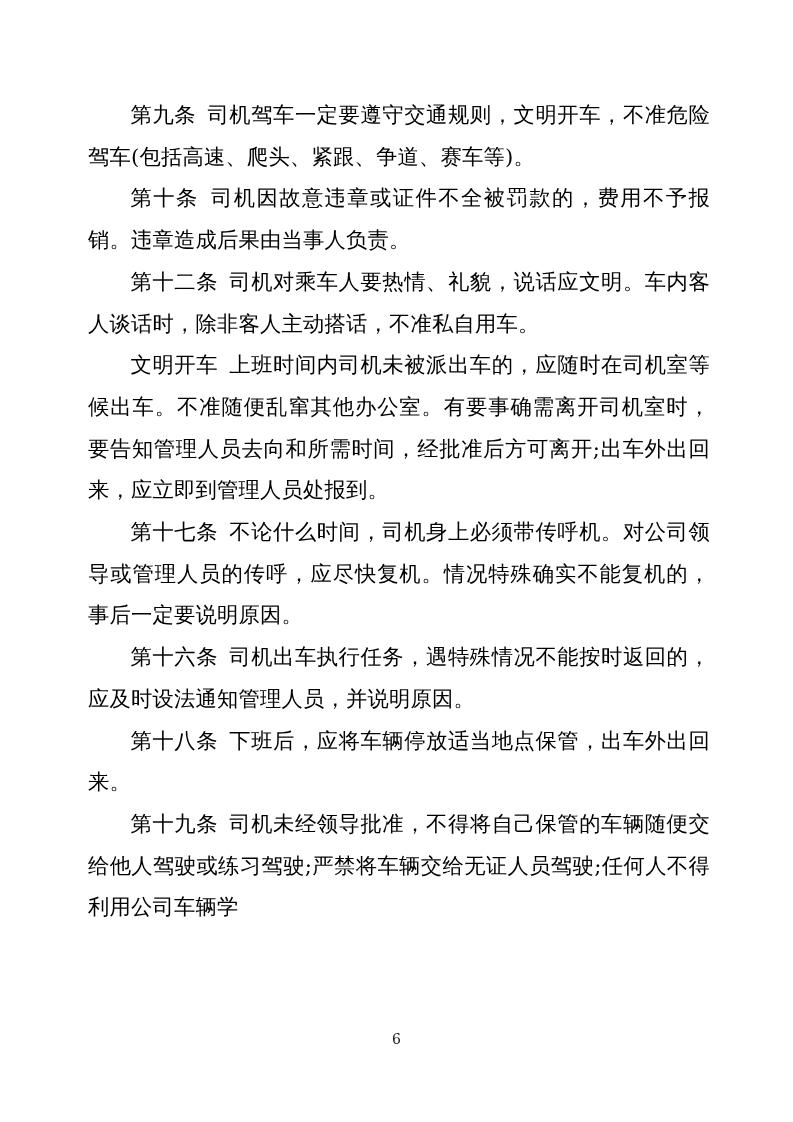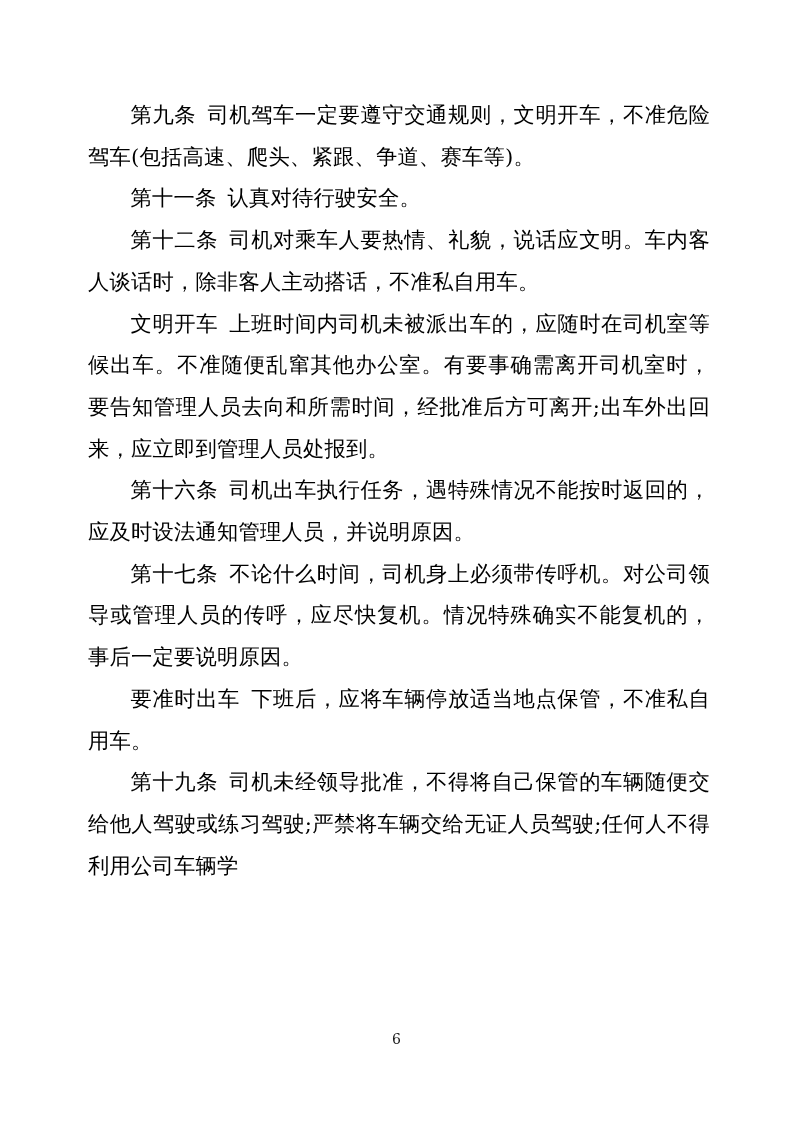--- a/index.html
+++ b/index.html
@@ -42,22 +42,22 @@
     line-height: 18px;
     color: #1a1a1a;
   }
 </style>
 </head>
 <body>
 
 <div class="page">
   <div class="content">
     <p class="para">第九条 司机驾车一定要遵守交通规则，文明开车，不准危险驾车(包括高速、爬头、紧跟、争道、赛车等)。</p>
-    <p class="para">第十一条 认真对待行驶安全。</p>
+    <p class="para">第十条 司机因故意违章或证件不全被罚款的，费用不予报销。违章造成后果由当事人负责。</p>
     <p class="para">第十二条 司机对乘车人要热情、礼貌，说话应文明。车内客人谈话时，除非客人主动搭话，不准私自用车。</p>
     <p class="para">文明开车 上班时间内司机未被派出车的，应随时在司机室等候出车。不准随便乱窜其他办公室。有要事确需离开司机室时，要告知管理人员去向和所需时间，经批准后方可离开;出车外出回来，应立即到管理人员处报到。</p>
+    <p class="para">第十七条 不论什么时间，司机身上必须带传呼机。对公司领导或管理人员的传呼，应尽快复机。情况特殊确实不能复机的，事后一定要说明原因。</p>
     <p class="para">第十六条 司机出车执行任务，遇特殊情况不能按时返回的，应及时设法通知管理人员，并说明原因。</p>
-    <p class="para">第十七条 不论什么时间，司机身上必须带传呼机。对公司领导或管理人员的传呼，应尽快复机。情况特殊确实不能复机的，事后一定要说明原因。</p>
-    <p class="para">要准时出车 下班后，应将车辆停放适当地点保管，不准私自用车。</p>
+    <p class="para">第十八条 下班后，应将车辆停放适当地点保管，出车外出回来。</p>
     <p class="para">第十九条 司机未经领导批准，不得将自己保管的车辆随便交给他人驾驶或练习驾驶;严禁将车辆交给无证人员驾驶;任何人不得利用公司车辆学</p>
   </div>
   <div class="footer">6</div>
 </div>
 
 </body></html>

